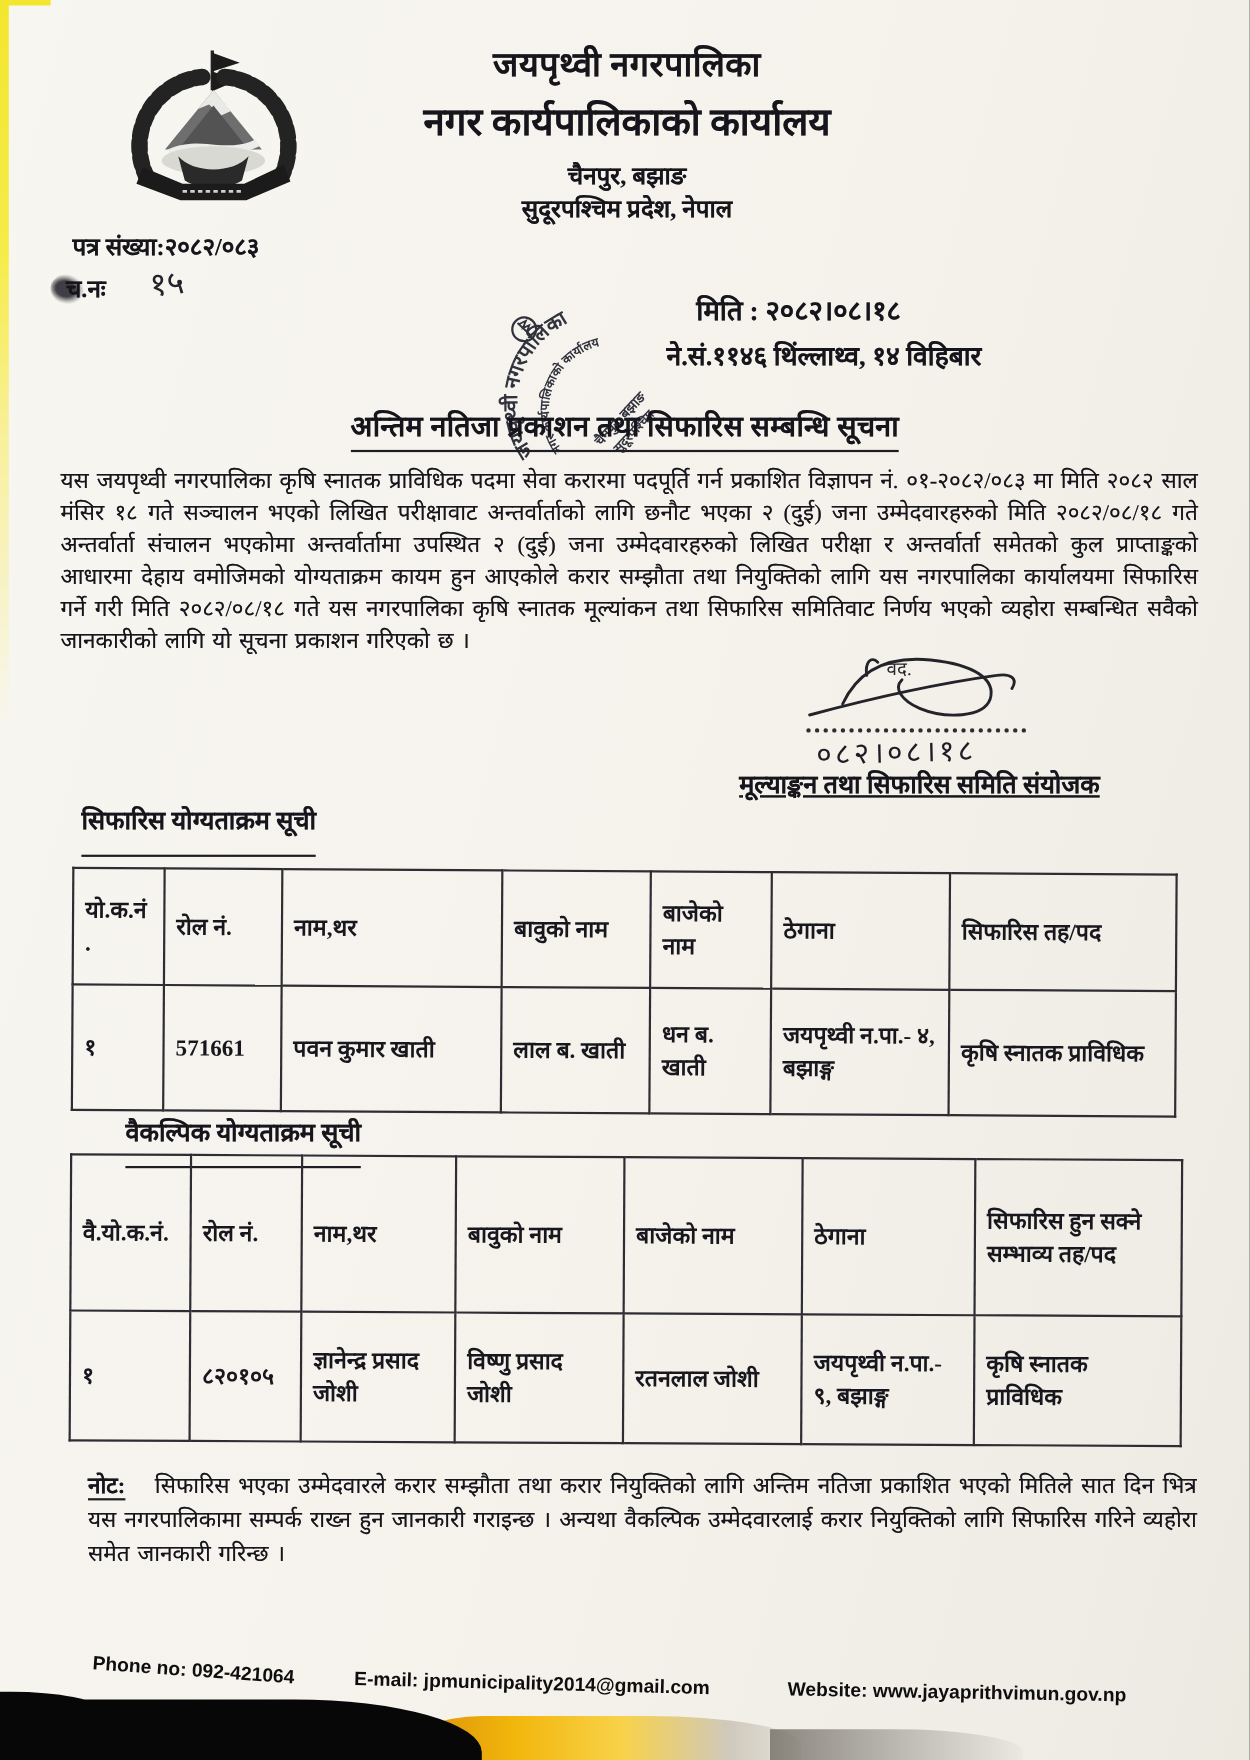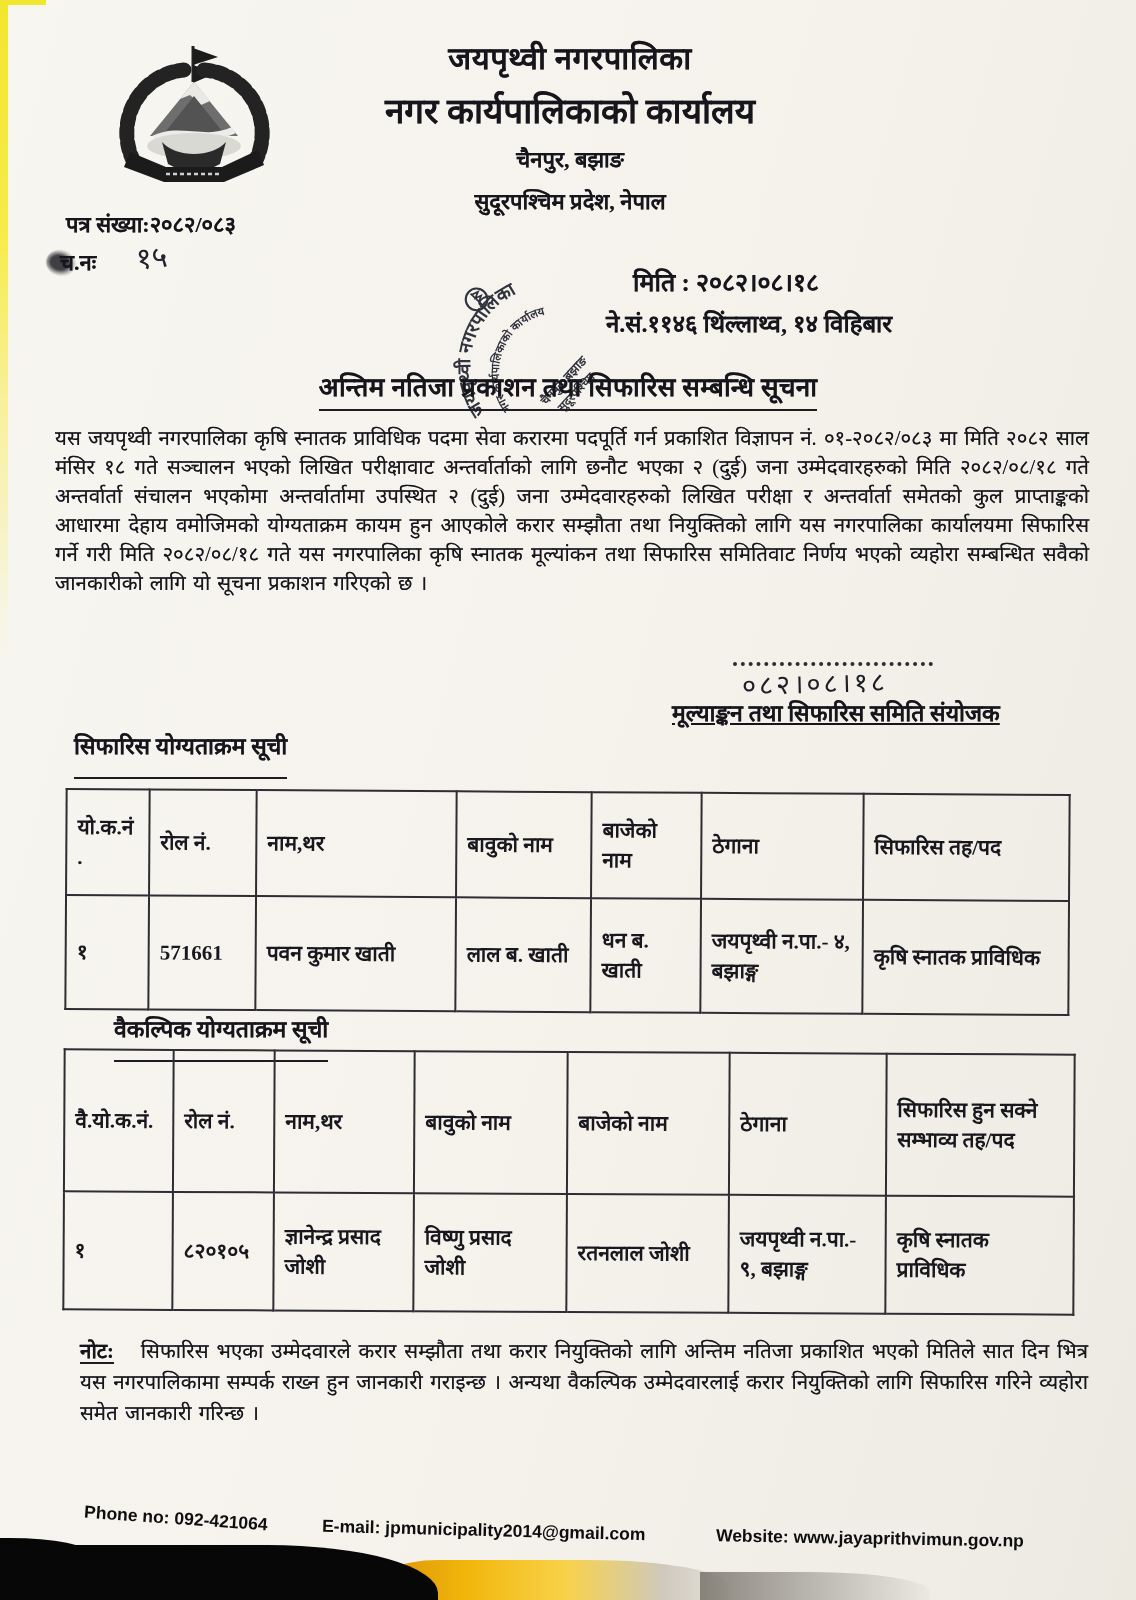--- a/index.html
+++ b/index.html
@@ -21,21 +21,21 @@
     left:0;top:0;width:8px;height:660px;
     background:linear-gradient(to bottom,#f3e62e 0%,#f6ec49 35%,#f8f09a 60%,rgba(248,240,160,0) 100%);
   }
   .edge-top{left:0;top:0;width:46px;height:5px;background:#f3e62e;}
 
   
   .org-head{left:250px;top:36px;width:640px;text-align:center;}
   .org-name{font-size:31px;font-weight:bold;letter-spacing:.5px;}
   .org-office{font-size:35px;font-weight:bold;margin-top:8px;}
   .org-addr{font-size:22px;font-weight:bold;margin-top:10px;}
-  .org-prov{font-size:22px;font-weight:bold;margin-top:12px;}
+  .org-prov{font-size:22px;font-weight:bold;margin-top:0;}
 
   .refline{left:66px;top:208px;font-size:22px;font-weight:bold;}
   .dispatch{left:60px;top:246px;font-size:22px;font-weight:bold;}
   .dispatch-val{left:136px;top:236px;font-size:30px;font-family:"DejaVu Sans",sans-serif;transform:rotate(-6deg);color:#23232b;}
   .smudge{left:46px;top:250px;width:30px;height:26px;border-radius:50%;
     background:radial-gradient(ellipse at 45% 50%,rgba(30,30,38,.85) 0 38%,rgba(30,30,38,.25) 60%,transparent 75%);
     filter:blur(.6px);transform:rotate(14deg);}
 
   .dateline{left:633px;top:264px;font-size:25px;font-weight:bold;}
   .nsline{left:606px;top:306px;font-size:24px;font-weight:bold;}
@@ -152,20 +152,30 @@
 
   <div class="abs dateline ink">मिति : २०८२।०८।१८</div>
   <div class="abs nsline ink">ने.सं.११४६ थिंल्लाथ्व, १४ विहिबार</div>
 
   <div class="abs notice-title">
     <span class="ink">अन्तिम नतिजा प्रकाशन तथा सिफारिस सम्बन्धि सूचना</span>
   </div>
 
   <div class="abs body-par ink">यस जयपृथ्वी नगरपालिका कृषि स्नातक प्राविधिक पदमा सेवा करारमा पदपूर्ति गर्न प्रकाशित विज्ञापन नं. ०१-२०८२/०८३ मा मिति २०८२ साल मंसिर १८ गते सञ्चालन भएको लिखित परीक्षावाट अन्तर्वार्ताको लागि छनौट भएका २ (दुई) जना उम्मेदवारहरुको मिति २०८२/०८/१८ गते अन्तर्वार्ता संचालन भएकोमा अन्तर्वार्तामा उपस्थित २ (दुई) जना उम्मेदवारहरुको लिखित परीक्षा र अन्तर्वार्ता समेतको कुल प्राप्ताङ्कको आधारमा देहाय वमोजिमको योग्यताक्रम कायम हुन आएकोले करार सम्झौता तथा नियुक्तिको लागि यस नगरपालिका कार्यालयमा सिफारिस गर्ने गरी मिति २०८२/०८/१८ गते यस नगरपालिका कृषि स्नातक मूल्यांकन तथा सिफारिस समितिवाट निर्णय भएको व्यहोरा सम्बन्धित सवैको जानकारीको लागि यो सूचना प्रकाशन गरिएको छ ।</div>
 
+  <div class="abs sig-scribble">
+    <svg width="220" height="78" viewBox="0 0 220 78">
+      <g stroke="#23232a" stroke-width="2.6" fill="none" stroke-linecap="round">
+        <path d="M38 48 C 52 18, 78 4, 118 8 C 158 12, 178 26, 172 44 C 166 60, 132 62, 108 52 C 92 45, 84 34, 92 26"></path>
+        <path d="M8 58 C 60 44, 120 30, 178 22 C 190 20, 198 24, 192 34"></path>
+        <path d="M60 22 C 58 10, 64 4, 70 10"></path>
+      </g>
+      <text x="78" y="22" font-size="17" fill="#23232a" font-family="'Liberation Serif',serif">वद.</text>
+    </svg>
+  </div>
   <div class="abs sig-dots"></div>
   <div class="abs sig-date">०८२।०८।१८</div>
   <div class="abs sig-title ink">मूल्याङ्कन तथा सिफारिस समिति संयोजक</div>
 
   <div class="abs h-reco"><span class="sec-head ink">सिफारिस योग्यताक्रम सूची</span></div>
 
   <table class="abs doc t1">
     <colgroup>
       <col style="width:83px">
         <col style="width:107px">

